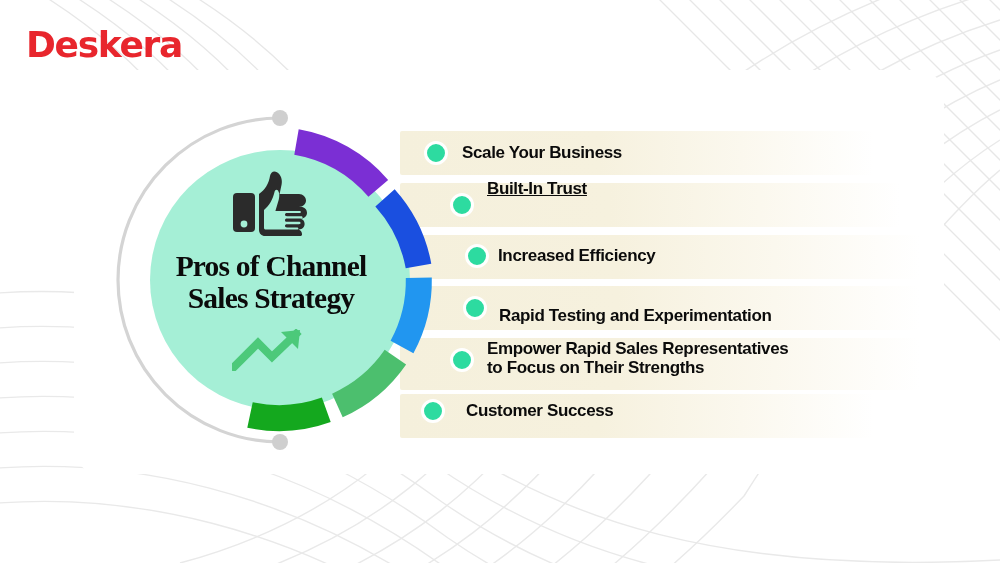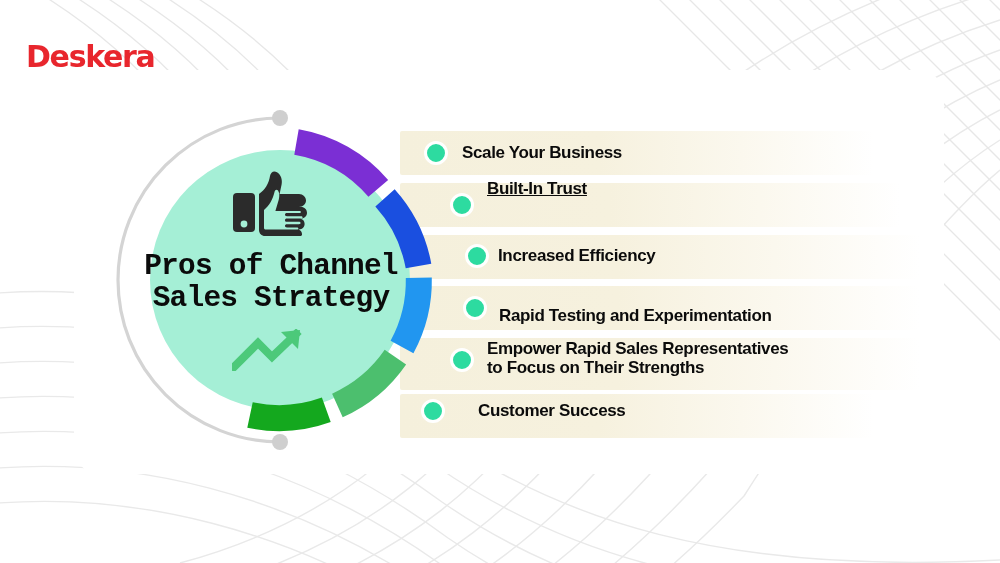--- a/index.html
+++ b/index.html
@@ -62,21 +62,21 @@
     display:flex;
     flex-direction:column;
     align-items:center;
     justify-content:flex-start;
     pointer-events:none;
   }
   #thumb-icon { width:84px; height:66px; display:block; }
   #center-title {
     margin-top:14px;
     text-align:center;
-    font-family:Liberation Mono, monospace;
+    font-family:Liberation Serif, serif;
     font-weight:bold;
     font-size:29.5px;
     line-height:1.1;
     letter-spacing:-0.8px;
     color:#0b0b0b;
     white-space:pre-line;
   }
   #growth-icon { margin-top:14px; width:78px; height:42px; display:block; }
 
   
@@ -102,24 +102,23 @@
     white-space:pre-line;
   }
 
   
   #logo {
     position:absolute;
     left:26px; top:24px;
     z-index:6;
     font-family:"DejaVu Sans", sans-serif;
     font-weight:bold;
-    font-size:30px;
+    font-size:36px;
     letter-spacing:-1.3px;
     color:#e8262d;
-    margin-top:15px;
   }
 </style>
 </head>
 <body>
 
 <svg id="bg-pattern" viewBox="0 0 1000 563" preserveAspectRatio="none">
   <rect width="1000" height="563" fill="#ffffff"></rect>
   <g fill="none" stroke="#e9e9e9" stroke-width="1.4">
     <path d="M1000,-40 C800,10 640,120 520,300 C430,435 340,520 180,563"></path>
     <path d="M1000,-10 C820,40 670,150 552,328 C462,458 372,540 215,585"></path>
@@ -228,15 +227,15 @@
 <div class="bullet" style="left:463px; top:296px;"></div>
 <div class="bullet" style="left:450px; top:348px;"></div>
 <div class="bullet" style="left:421px; top:399px;"></div>
 
 <div class="label" style="left:462px; top:143px;">Scale Your Business</div>
 <div class="label" style="left:487px; top:179px;text-decoration:underline;">Built-In Trust</div>
 <div class="label" style="left:498px; top:246px;">Increased Efficiency</div>
 <div class="label" style="left:499px; top:306px;">Rapid Testing and Experimentation</div>
 <div class="label" style="left:487px; top:339px;">Empower Rapid Sales Representatives
 to Focus on Their Strengths</div>
-<div class="label" style="left:478px; top:401px;">Customer Success</div>
+<div class="label" style="left:466px; top:401px;">Customer Success</div>
 
 <div id="logo">Deskera</div>
 
 </body></html>

